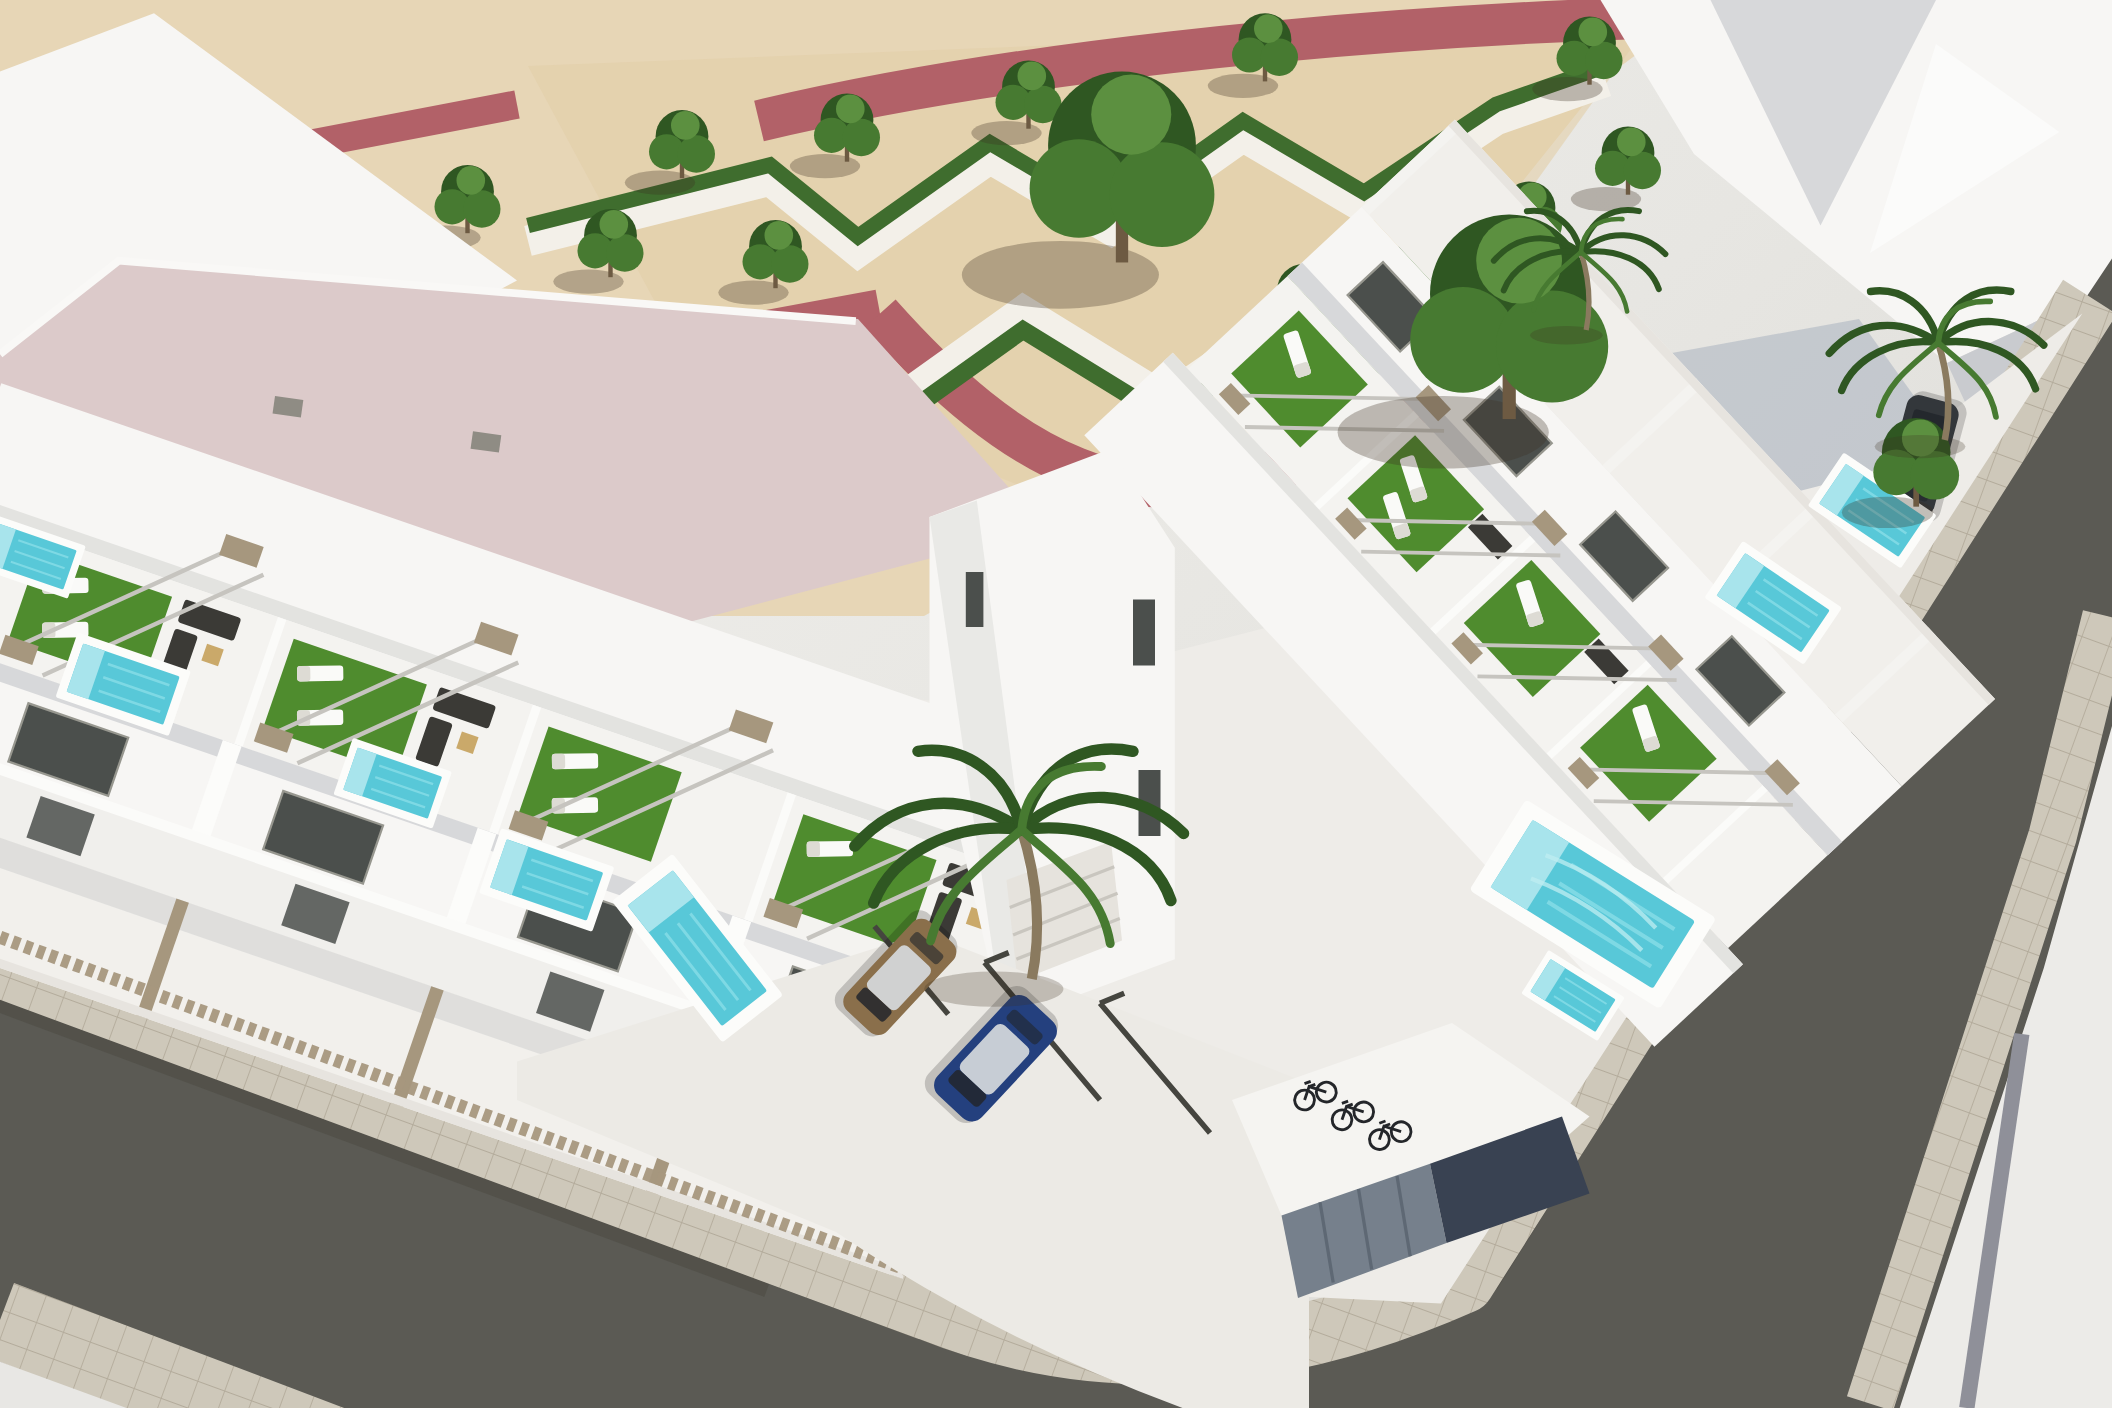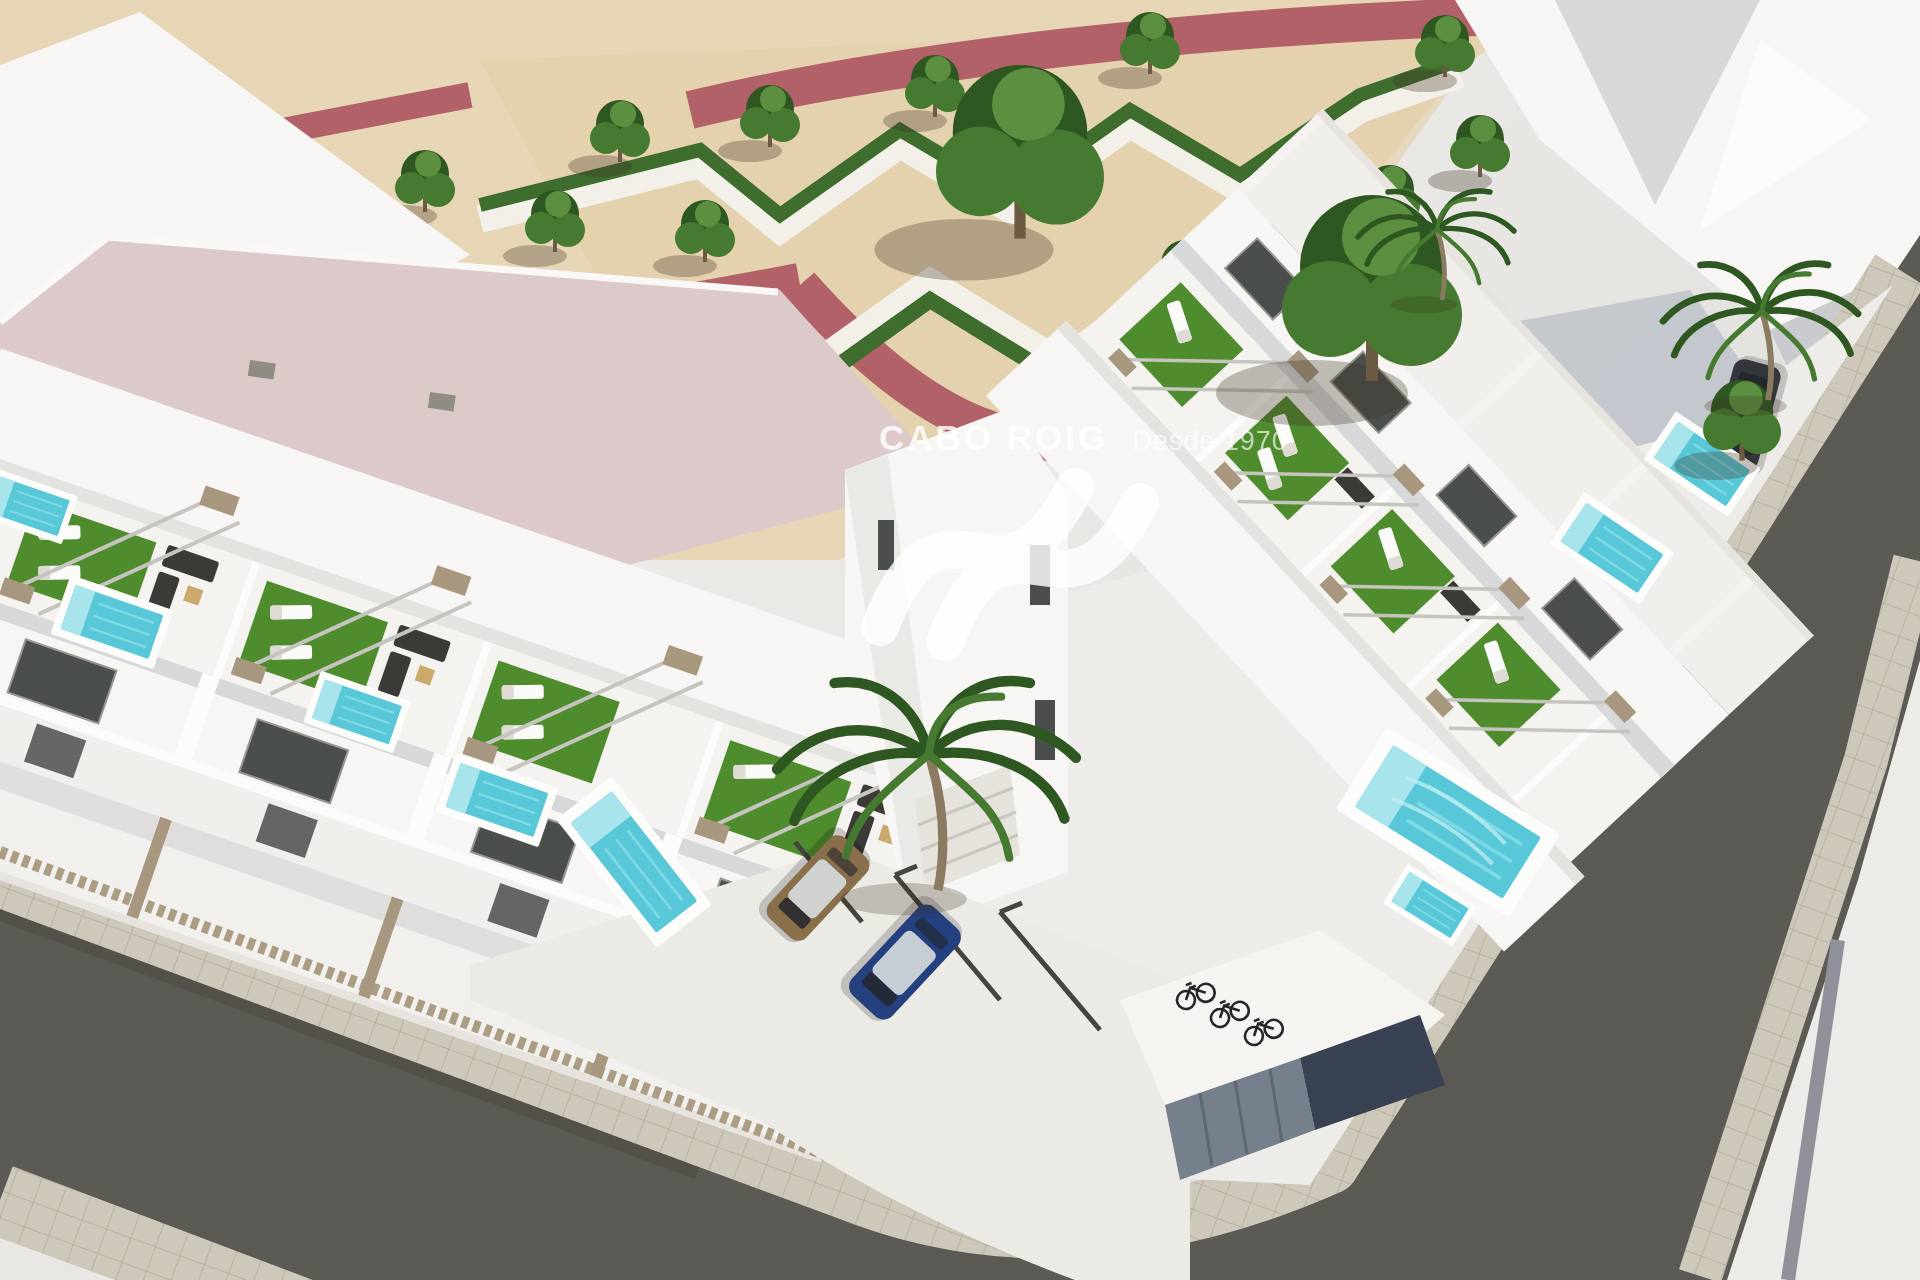--- a/index.html
+++ b/index.html
@@ -367,26 +367,14 @@
   </g>
 
   <use href="#treeS" transform="translate(1020,205) scale(2.8)"></use>
   <use href="#treeS" transform="translate(1372,345) scale(3.0)"></use>
   <use href="#treeS" transform="translate(1742,445) scale(1.3)"></use>
   <use href="#palm" transform="translate(938,890) scale(1.15)"></use>
   <use href="#palm" transform="translate(1768,400) scale(0.75)"></use>
   <use href="#palm" transform="translate(1442,300) scale(0.6)"></use>
 </svg>
 
-<div class="watermark">
-  <svg width="400" height="230" viewBox="0 0 400 230">
-    <g fill="none" stroke="#ffffff" stroke-linecap="round">
-      <path d="M35,195 C100,30 155,205 230,55" stroke-width="38"></path>
-      <path d="M100,210 C165,45 220,220 295,70" stroke-width="38"></path>
-    </g>
-  </svg>
-  <div class="wm-row">
-    <span class="wm-brand">CABO ROIG</span>
-    <span class="wm-tagline">Desde 1970</span>
-  </div>
+
 </div>
 
-</div>
-
 </body></html>

